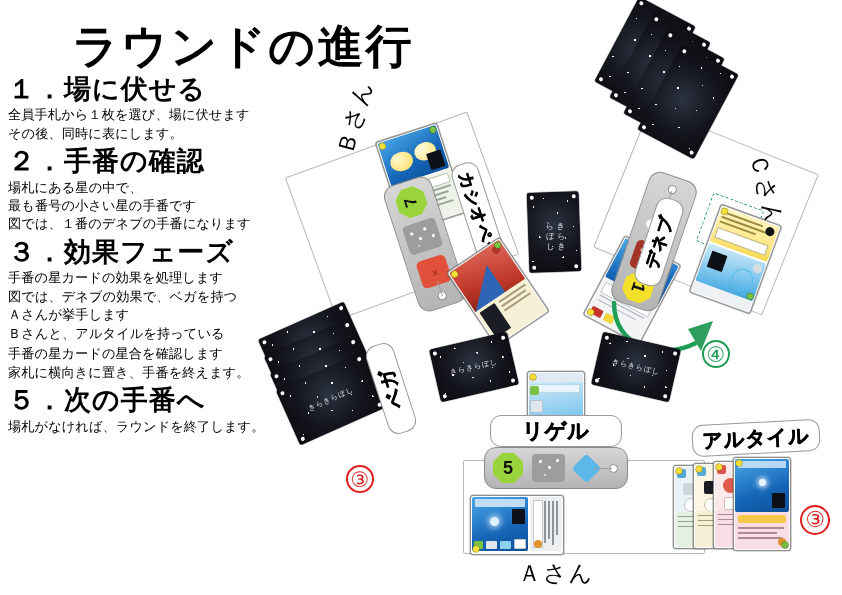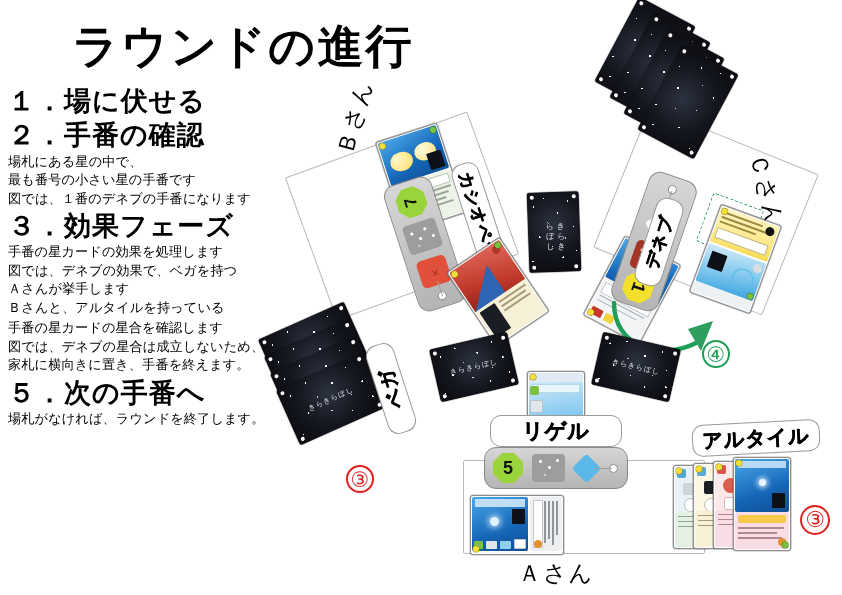--- a/index.html
+++ b/index.html
@@ -7,21 +7,21 @@
     width:842px;height:595px;overflow:hidden;background:#ffffff;
     font-family:"Liberation Sans","DejaVu Sans",sans-serif;
     position:relative;
   }
   #stage{position:absolute;left:0;top:0;width:842px;height:595px;overflow:hidden;background:#fff;}
 
   
   #rules{position:absolute;left:8px;top:22px;width:322px;}
   .page-title{
     font-size:46px;font-weight:700;letter-spacing:2px;color:#000;
-    margin:0 0 14px 64px;line-height:1.06;white-space:nowrap;
+    margin:0 0 2px 64px;line-height:1.06;white-space:nowrap;
   }
   .step{margin:0;}
   .step-head{
     font-size:27px;font-weight:700;color:#000;line-height:1.2;
     margin:2px 0 1px 0;letter-spacing:1px;white-space:nowrap;
   }
   .step-body{font-size:13.2px;color:#000;line-height:1.40;margin:0 0 2px 0;letter-spacing:0.1px;}
   .step-body div{white-space:nowrap;}
 
   
@@ -127,20 +127,24 @@
 </head>
 <body>
 
 <div id="stage">
 
   <div id="rules">
     <h1 class="page-title">ラウンドの進行</h1>
 
     <div class="step">
       <div class="step-head">１．場に伏せる</div>
+      <div class="step-body">
+        <div>全員手札から１枚を選び、場に伏せます</div>
+        <div>その後、同時に表にします。</div>
+      </div>
     </div>
 
     <div class="step">
       <div class="step-head">２．手番の確認</div>
       <div class="step-body">
         <div>場札にある星の中で、</div>
         <div>最も番号の小さい星の手番です</div>
         <div>図では、１番のデネブの手番になります</div>
       </div>
     </div>
@@ -151,21 +155,20 @@
         <div>手番の星カードの効果を処理します</div>
         <div>図では、デネブの効果で、ベガを持つ</div>
         <div>Ａさんが挙手します</div>
         <div>Ｂさんと、アルタイルを持っている</div>
       </div>
     </div>
 
     <div class="step">
       <div class="step-body">
         <div>手番の星カードの星合を確認します</div>
-        <div>図では、デネブの星合は成立しないため、</div>
         <div>家札に横向きに置き、手番を終えます。</div>
       </div>
     </div>
 
     <div class="step">
       <div class="step-head">５．次の手番へ</div>
       <div class="step-body">
         <div>場札がなければ、ラウンドを終了します。</div>
       </div>
     </div>

